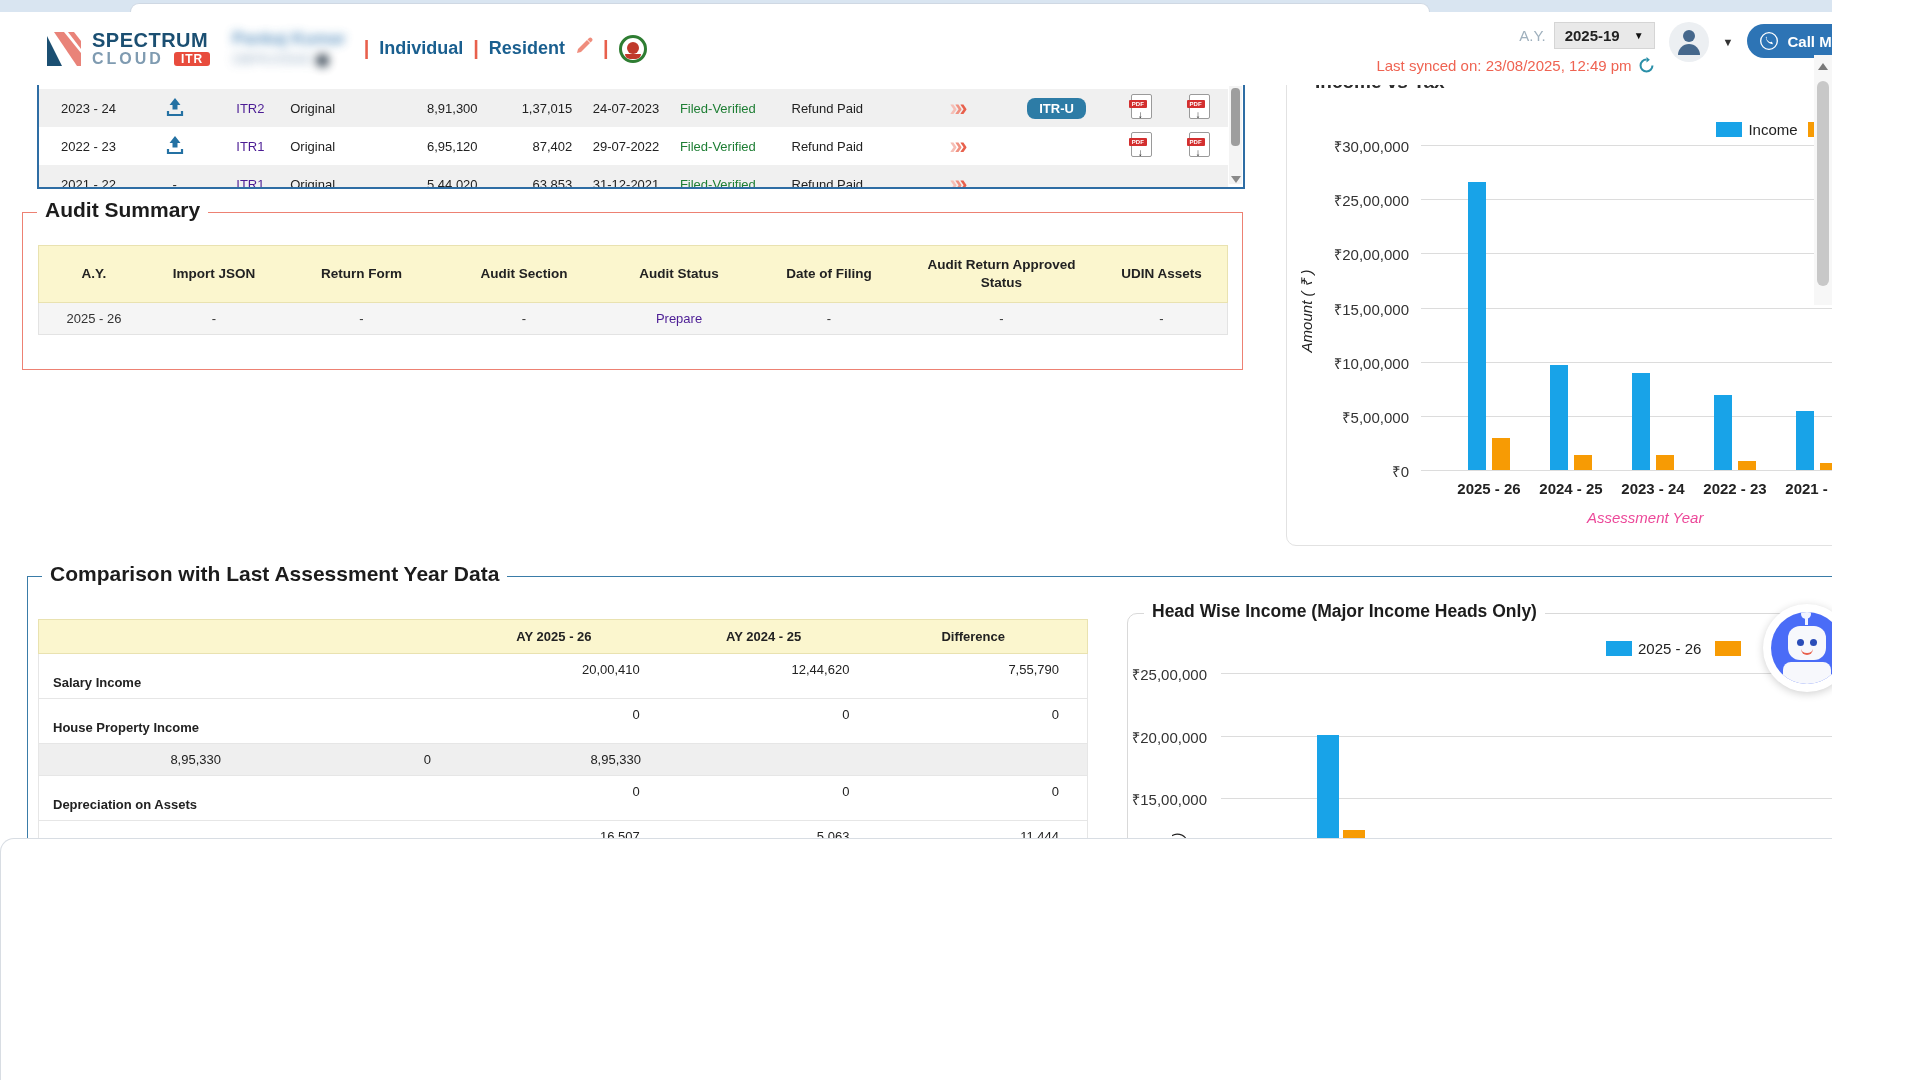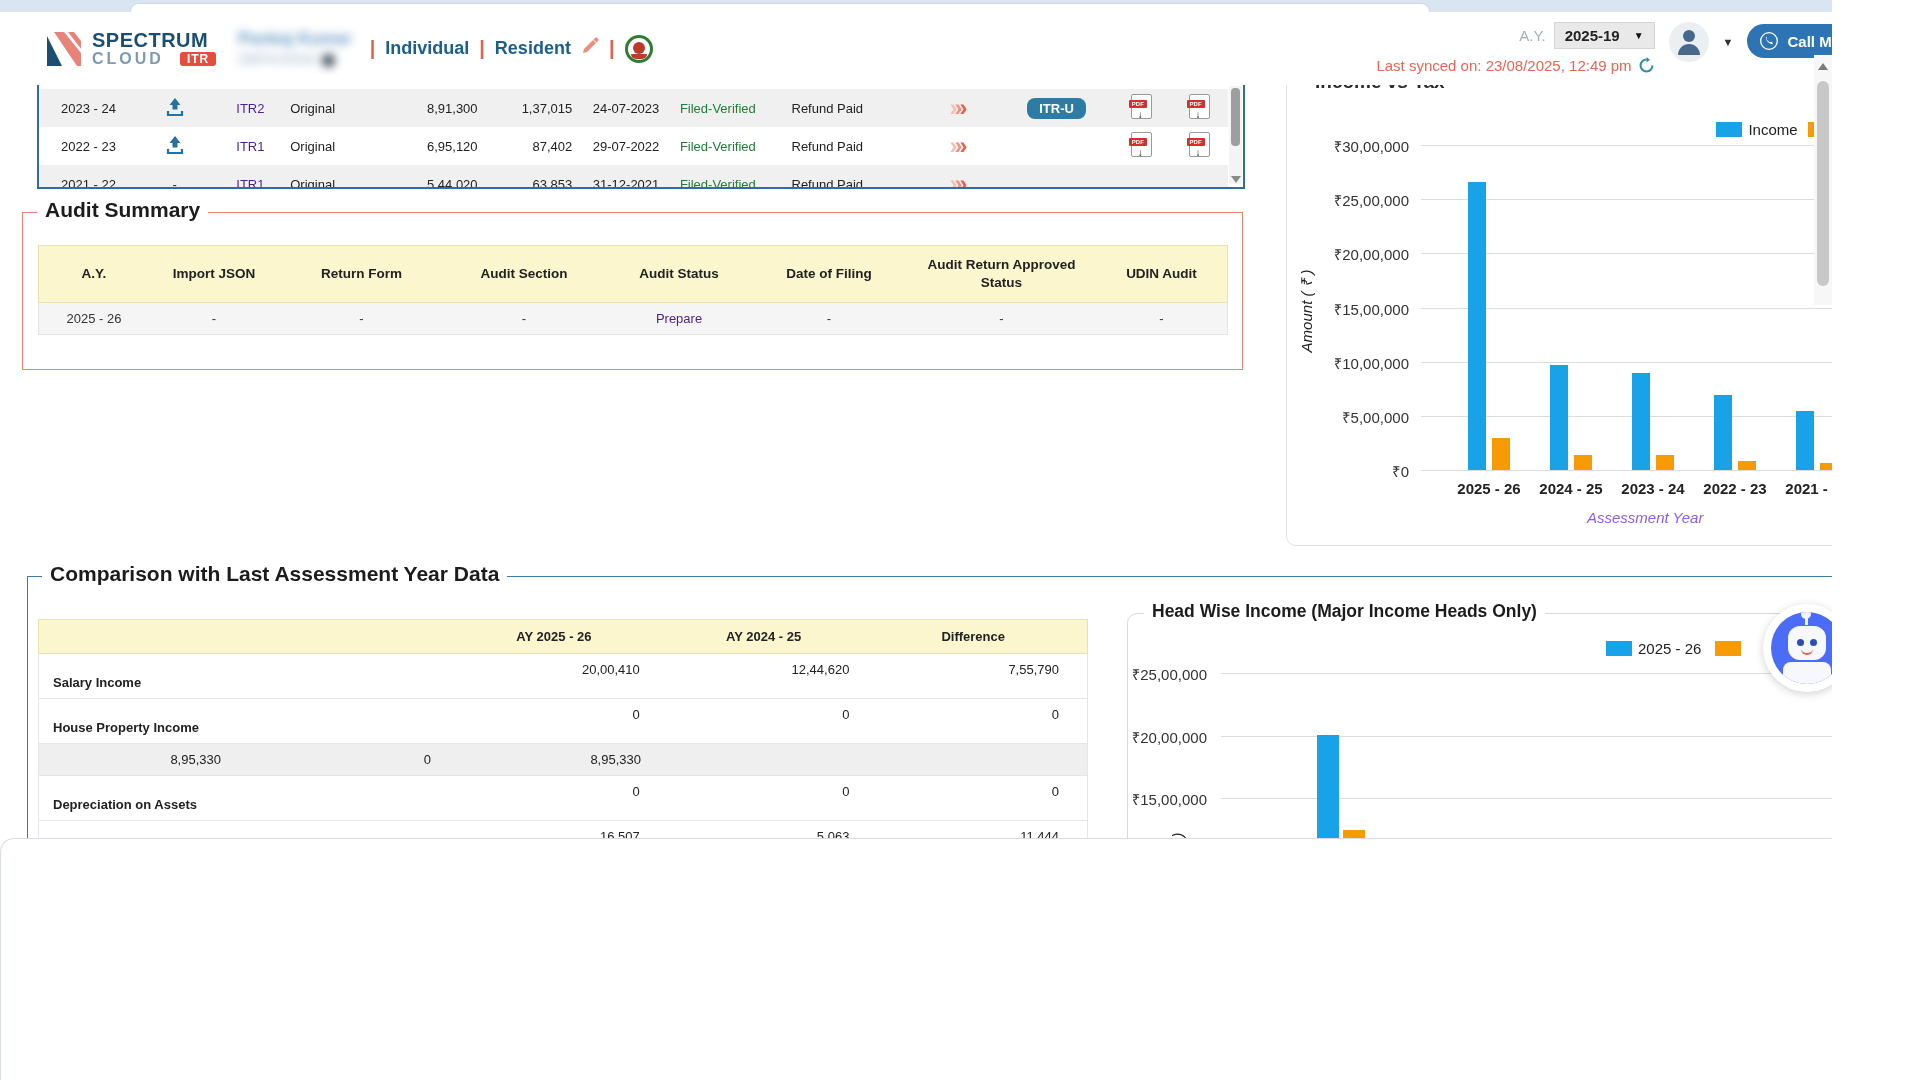--- a/index.html
+++ b/index.html
@@ -10,21 +10,21 @@
   
   .tabstrip { position:absolute; left:0; top:0; width:1920px; height:12px; background:#d9e5f1; z-index:40; }
   .tabstrip .tab { position:absolute; left:130px; top:3px; width:1300px; height:9px; background:#fff; border:1px solid #cfd8e3; border-bottom:none; border-radius:9px 9px 0 0; }
 
   
   .header { position:absolute; left:0; top:12px; width:1920px; height:73px; background:#fff; z-index:30; display:flex; align-items:center; }
   .brand { display:flex; align-items:center; margin-left:44px; }
   .brand svg { display:block; }
   .brand-text { margin-left:8px; line-height:1.05; }
   .brand-line1 { font-size:20px; font-weight:bold; color:#1b4f72; letter-spacing:.5px; }
-  .brand-line2 { display:flex; align-items:center; gap:16px; }
+  .brand-line2 { display:flex; align-items:center; gap:10px; }
   .brand-cloud { font-size:16px; color:#7f9bb1; letter-spacing:3px; font-weight:bold; }
   .brand-itr { background:#e84c3d; color:#fff; font-size:12px; font-weight:bold; padding:1px 7px; border-radius:3px; letter-spacing:1px; }
   .userblock { margin-left:22px; line-height:1.3; filter:blur(5px); opacity:.85; }
   .user-name { color:#3f7fb5; font-weight:bold; font-size:17px; }
   .user-pan { color:#8aa4bd; font-size:14px; }
   .pan-dot { display:inline-block; width:13px; height:13px; border-radius:50%; background:#123; vertical-align:middle; margin-left:3px; }
   .segline { display:flex; align-items:center; gap:10px; margin-left:18px; font-size:18px; font-weight:bold; color:#1a5f8f; }
   .pipe { color:#e8604c; font-weight:bold; font-size:20px; }
   .pencil { cursor:pointer; }
   .emblem { width:28px; height:28px; border-radius:50%; border:3px solid #2e7d32; background:#fff; position:relative; }
@@ -82,21 +82,21 @@
   .panel1 { position:absolute; left:1286px; top:60px; width:600px; height:486px; border:1px solid #e2e2e2; border-radius:10px; background:#fff; }
   .chart-title { position:absolute; left:28px; top:10px; font-size:19px; font-weight:bold; color:#2b2b2b; }
   .legend { position:absolute; right:22px; top:60px; display:flex; align-items:center; gap:10px; }
   .leg-item { display:flex; align-items:center; gap:6px; font-size:15px; color:#222; cursor:pointer; }
   .leg-sq { width:26px; height:15px; display:inline-block; }
   .plot { position:absolute; }
   .gridline { position:absolute; left:0; right:0; height:1px; background:#dcdcdc; }
   .ytick { position:absolute; width:118px; text-align:right; font-size:15px; color:#333; }
   .bar { position:absolute; }
   .xtick { position:absolute; width:90px; text-align:center; font-size:15px; font-weight:600; color:#222; }
-  .xlabel { position:absolute; font-size:15px; font-style:italic; color:#8b5cf6; }
+  .xlabel { position:absolute; font-size:15px; font-style:italic; color:#ec4899; }
   .ylabel { position:absolute; font-size:15px; font-style:italic; color:#222; transform:rotate(-90deg); transform-origin:center; white-space:nowrap; }
 
   .panel2 { position:absolute; left:1127px; top:613px; width:728px; height:460px; border:1px solid #d9d9d9; border-radius:10px; background:#fff; }
   .panel2 .fs-legend2 { position:absolute; top:-13px; left:16px; background:#fff; padding:0 8px; font-size:17.5px; font-weight:bold; color:#1c1c1c; white-space:nowrap; }
   .legend2 { position:absolute; left:478px; top:26px; display:flex; align-items:center; gap:14px; }
 
   
   .comp-table { position:absolute; left:10px; top:42px; width:1050px; font-size:13px; }
   .comp-head { display:flex; background:#fbf6ce; border:1px solid #e9e2b0; }
   .comp-head > div { padding:9px 28px 9px 10px; font-weight:bold; color:#222; text-align:center; }
@@ -270,21 +270,21 @@
     <div class="fs-legend">Audit Summary</div>
     <div class="audit-table">
       <div class="audit-head">
         <div class="a1">A.Y.</div>
         <div class="a2">Import JSON</div>
         <div class="a3">Return Form</div>
         <div class="a4">Audit Section</div>
         <div class="a5">Audit Status</div>
         <div class="a6">Date of Filing</div>
         <div class="a7">Audit Return Approved Status</div>
-        <div class="a8">UDIN Audit</div>
+        <div class="a8">UDIN Assets</div>
       </div>
       <div class="audit-row">
         <div class="a1">2025 - 26</div>
         <div class="a2">-</div>
         <div class="a3">-</div>
         <div class="a4">-</div>
         <div class="a5"><span class="link">Prepare</span></div>
         <div class="a6">-</div>
         <div class="a7">-</div>
         <div class="a8">-</div>

